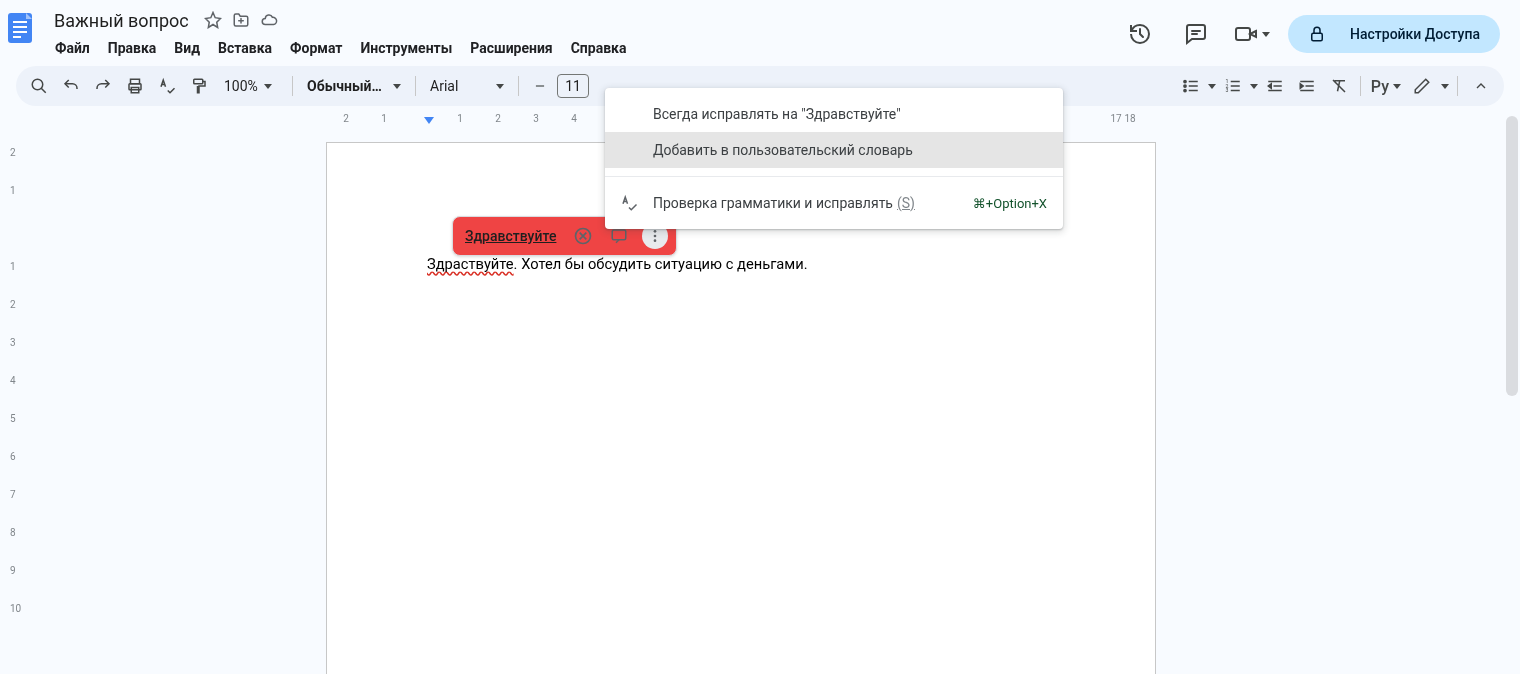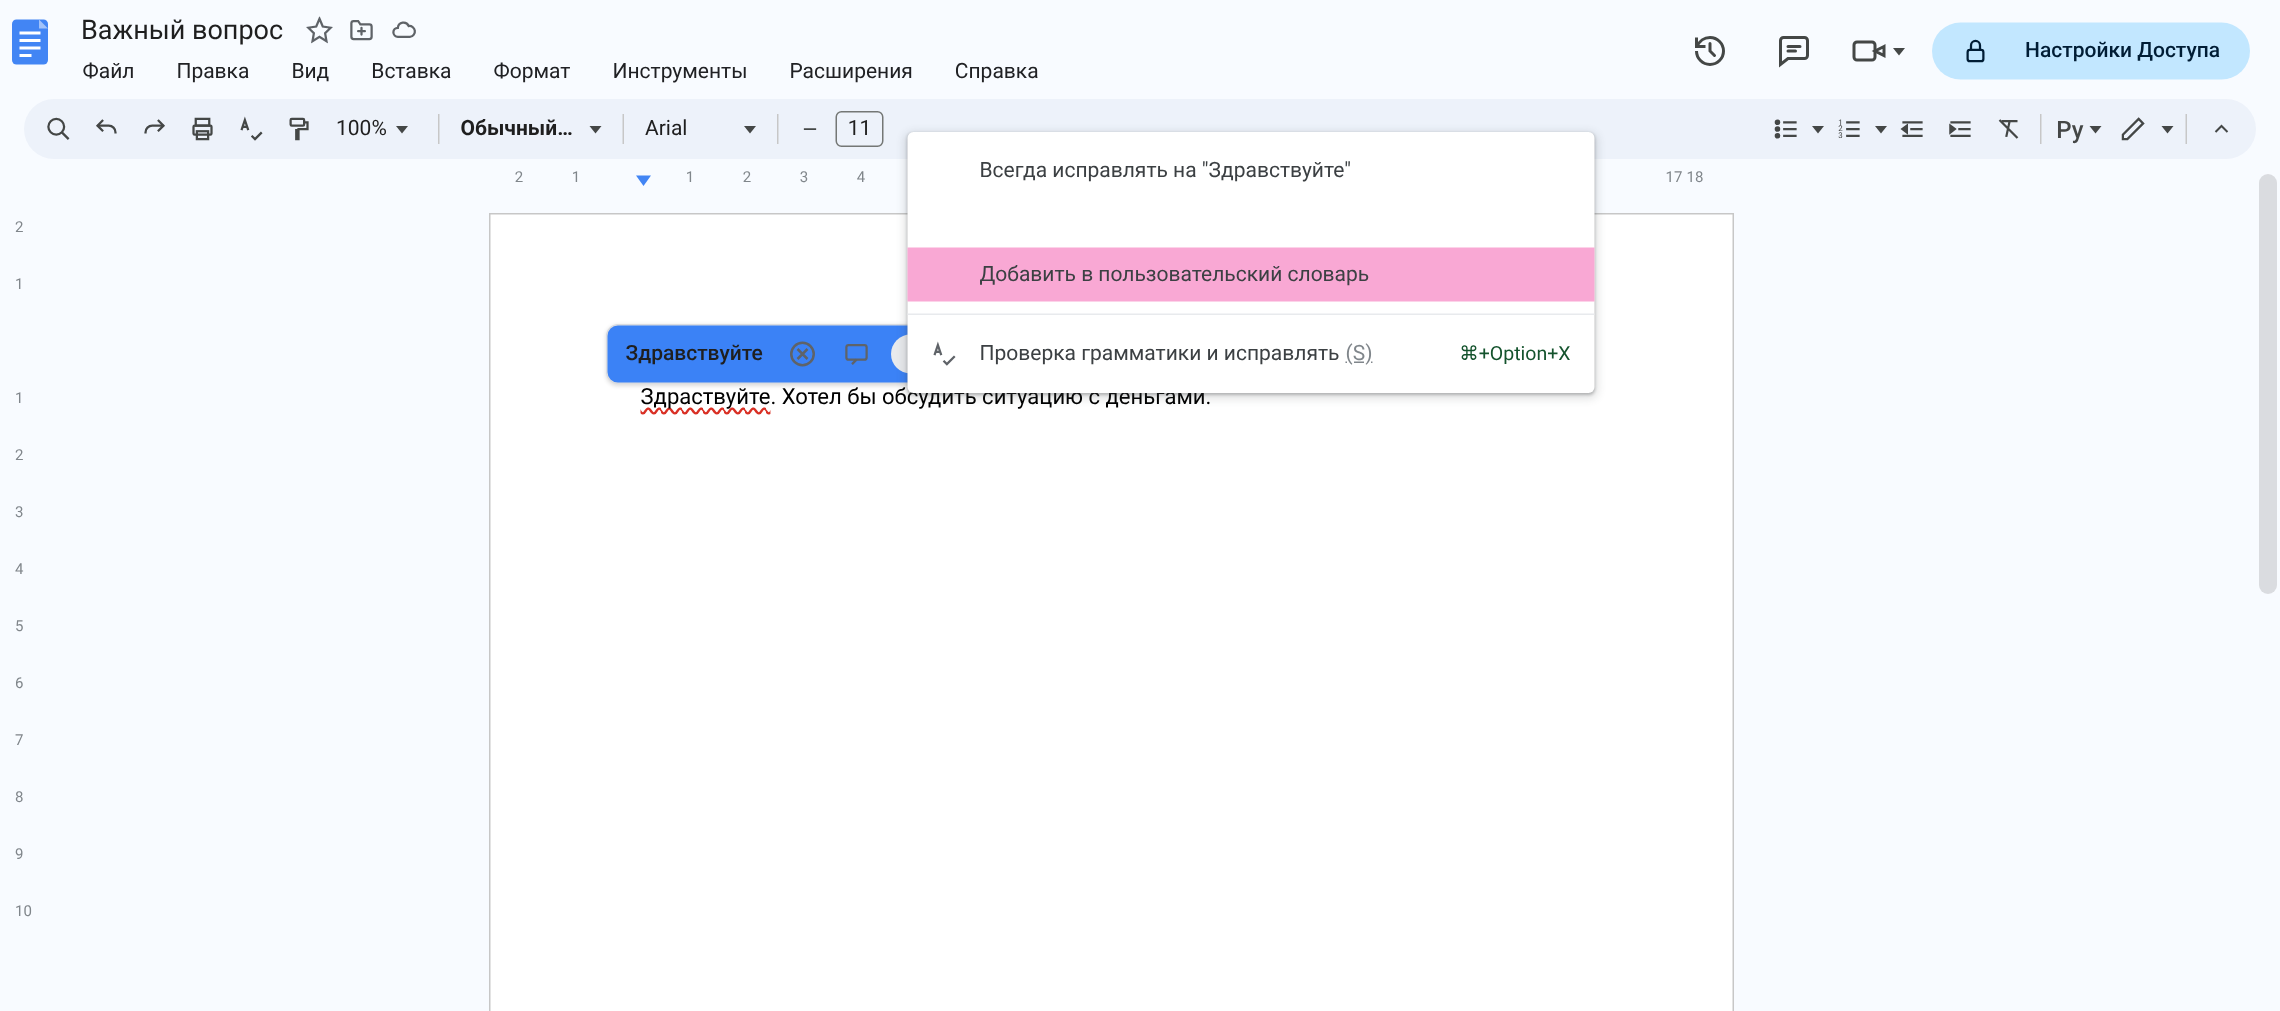--- a/index.html
+++ b/index.html
@@ -6,21 +6,21 @@
   body { background: #f8fbff; color: #1f1f1f; overflow: hidden; width: 1520px; height: 674px; position: relative; }
 
   
   .header { display: flex; align-items: flex-start; padding: 8px 16px 0 0; }
   .logo { width: 40px; height: 40px; display: flex; align-items: center; justify-content: center; margin-right: 8px; }
   .logo svg { width: 36px; height: 36px; }
   .title-area { display: flex; flex-direction: column; flex: 1; }
   .title-row { display: flex; align-items: center; gap: 8px; height: 24px;}
   .doc-title { font-size: 18px; color: #1f1f1f; padding: 2px 6px; }
   .title-icon { width: 20px; height: 20px; display:flex; align-items:center; justify-content:center; color:#5f6368; cursor:pointer; }
-  .menubar { display: flex; gap: 14px; margin-top: 4px; }
+  .menubar { display: flex; gap: 4px; margin-top: 4px; font-weight: bold; }
   .menu-item { font-size: 14px; color: #202124; padding: 4px 7px; border-radius: 4px; cursor: pointer; }
 
   .header-right { display:flex; align-items:center; gap: 16px; margin-left:auto; padding-top:6px; padding-right:4px;}
   .hr-icon { width:40px; height:40px; display:flex; align-items:center; justify-content:center; border-radius:50%; color:#444746; cursor:pointer; }
   .meet-btn { display:flex; align-items:center; gap:4px; }
   .share-btn { background:#c2e7ff; border-radius:40px; padding:10px 20px; display:flex; align-items:center; gap:24px; font-size:14px; font-weight:500; color:#001d35; cursor:pointer; }
 
   
   .toolbar-wrap { padding: 6px 16px 0 16px; }
   .toolbar { background:#edf2fa; border-radius: 24px; height:40px; display:flex; align-items:center; padding: 0 8px; gap:2px; position:relative;}
@@ -44,29 +44,29 @@
   .ruler-v { width:20px; margin-left:6px; position:relative; font-size:10px; color:#80868b; user-select:none;}
   .ruler-v .vtick-num { position:absolute; left:4px; transform:translateY(-50%); }
   .outline-btn { position:absolute; left:44px; top:160px; width:30px; height:30px; display:flex; align-items:center; justify-content:center; color:#444746; cursor:pointer; border-radius:4px;}
 
   .canvas { position:absolute; left:36px; right:16px; top:26px; bottom:0; overflow:auto; background:#f8fbff;}
   .page { width:830px; min-height:1100px; background:#fff; border:1px solid #c7c7c7; margin:0 auto; position:relative; margin-left:290px;}
   .page-content { padding:110px 100px; font-family: Arial, sans-serif; font-size:14.7px; color:#000; line-height:1.5;}
   .spell-err { text-decoration: underline wavy #d93025; text-decoration-skip-ink:none; text-underline-offset:2px;}
 
   
-  .suggestion-card { position:absolute; background:#3b82f6; border:1px solid #dadce0; border-radius:8px; box-shadow:0 1px 3px rgba(0,0,0,.15); display:flex; align-items:center; padding:6px 8px; gap:10px; top:216px; left:404px; z-index:5;}
+  .suggestion-card { position:absolute; background:#ef4444; border:1px solid #dadce0; border-radius:8px; box-shadow:0 1px 3px rgba(0,0,0,.15); display:flex; align-items:center; padding:6px 8px; gap:10px; top:216px; left:452px; z-index:5;text-decoration:underline;}
   .suggestion-text { font-size:14px; color:#1f1f1f; font-weight:500; padding:0 4px;}
   .sug-btn { width:26px; height:26px; display:flex; align-items:center; justify-content:center; border-radius:50%; color:#5f6368; cursor:pointer;}
   .sug-btn.active { background:#e8eaed; }
 
   
   .context-menu { position:absolute; top:88px; left:605px; width:458px; background:#fff; border-radius:4px; box-shadow:0 2px 6px 2px rgba(60,64,67,.15), 0 1px 2px rgba(60,64,67,.3); padding:8px 0; z-index:20; font-size:14px; color:#3c4043;}
   .cm-item { height:36px; display:flex; align-items:center; padding:0 16px 0 48px; position:relative; cursor:pointer;}
-  .cm-item:hover, .cm-item.hover { background:#f9a8d4;margin-top:33px; }
+  .cm-item:hover, .cm-item.hover { background:#e5e5e5; }
   .cm-sep { height:1px; background:#e8eaed; margin:8px 0;}
   .cm-icon { position:absolute; left:14px; width:20px; height:20px; display:flex; align-items:center; justify-content:center; color:#5f6368;}
   .cm-shortcut { margin-left:auto; color:#14532d; font-size:13px;}
   .cm-sub { color:#80868b; margin-left:4px; text-decoration:underline; text-decoration-style:solid;}
 
   
   .vscroll { position:absolute; right:2px; top:116px; bottom:4px; width:12px; }
   .vscroll-thumb { position:absolute; right:0; width:12px; background:#dadce0; border-radius:6px; }
 
   svg { display:block; }

